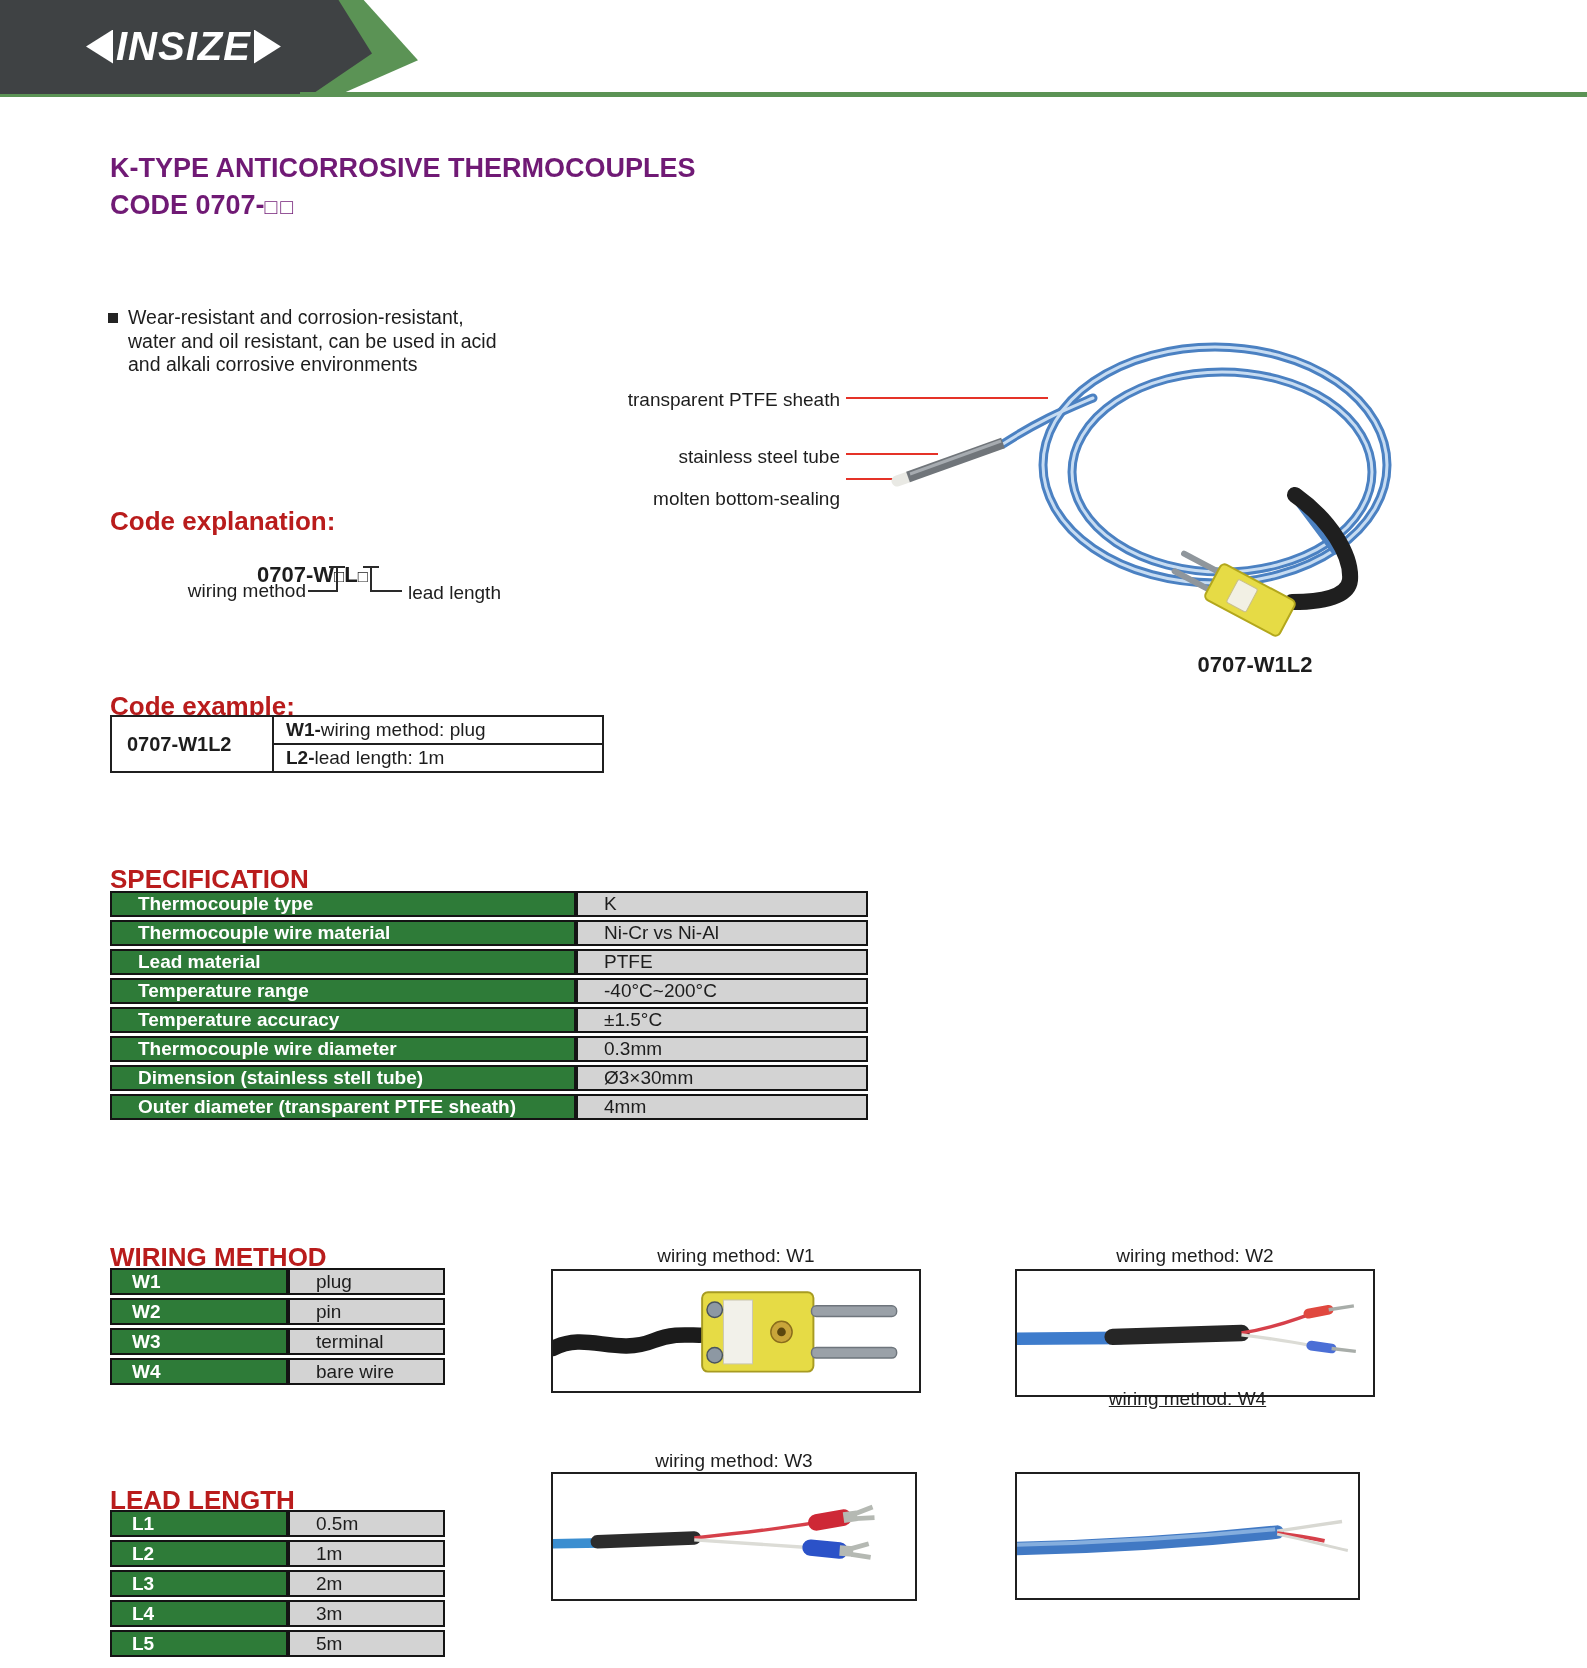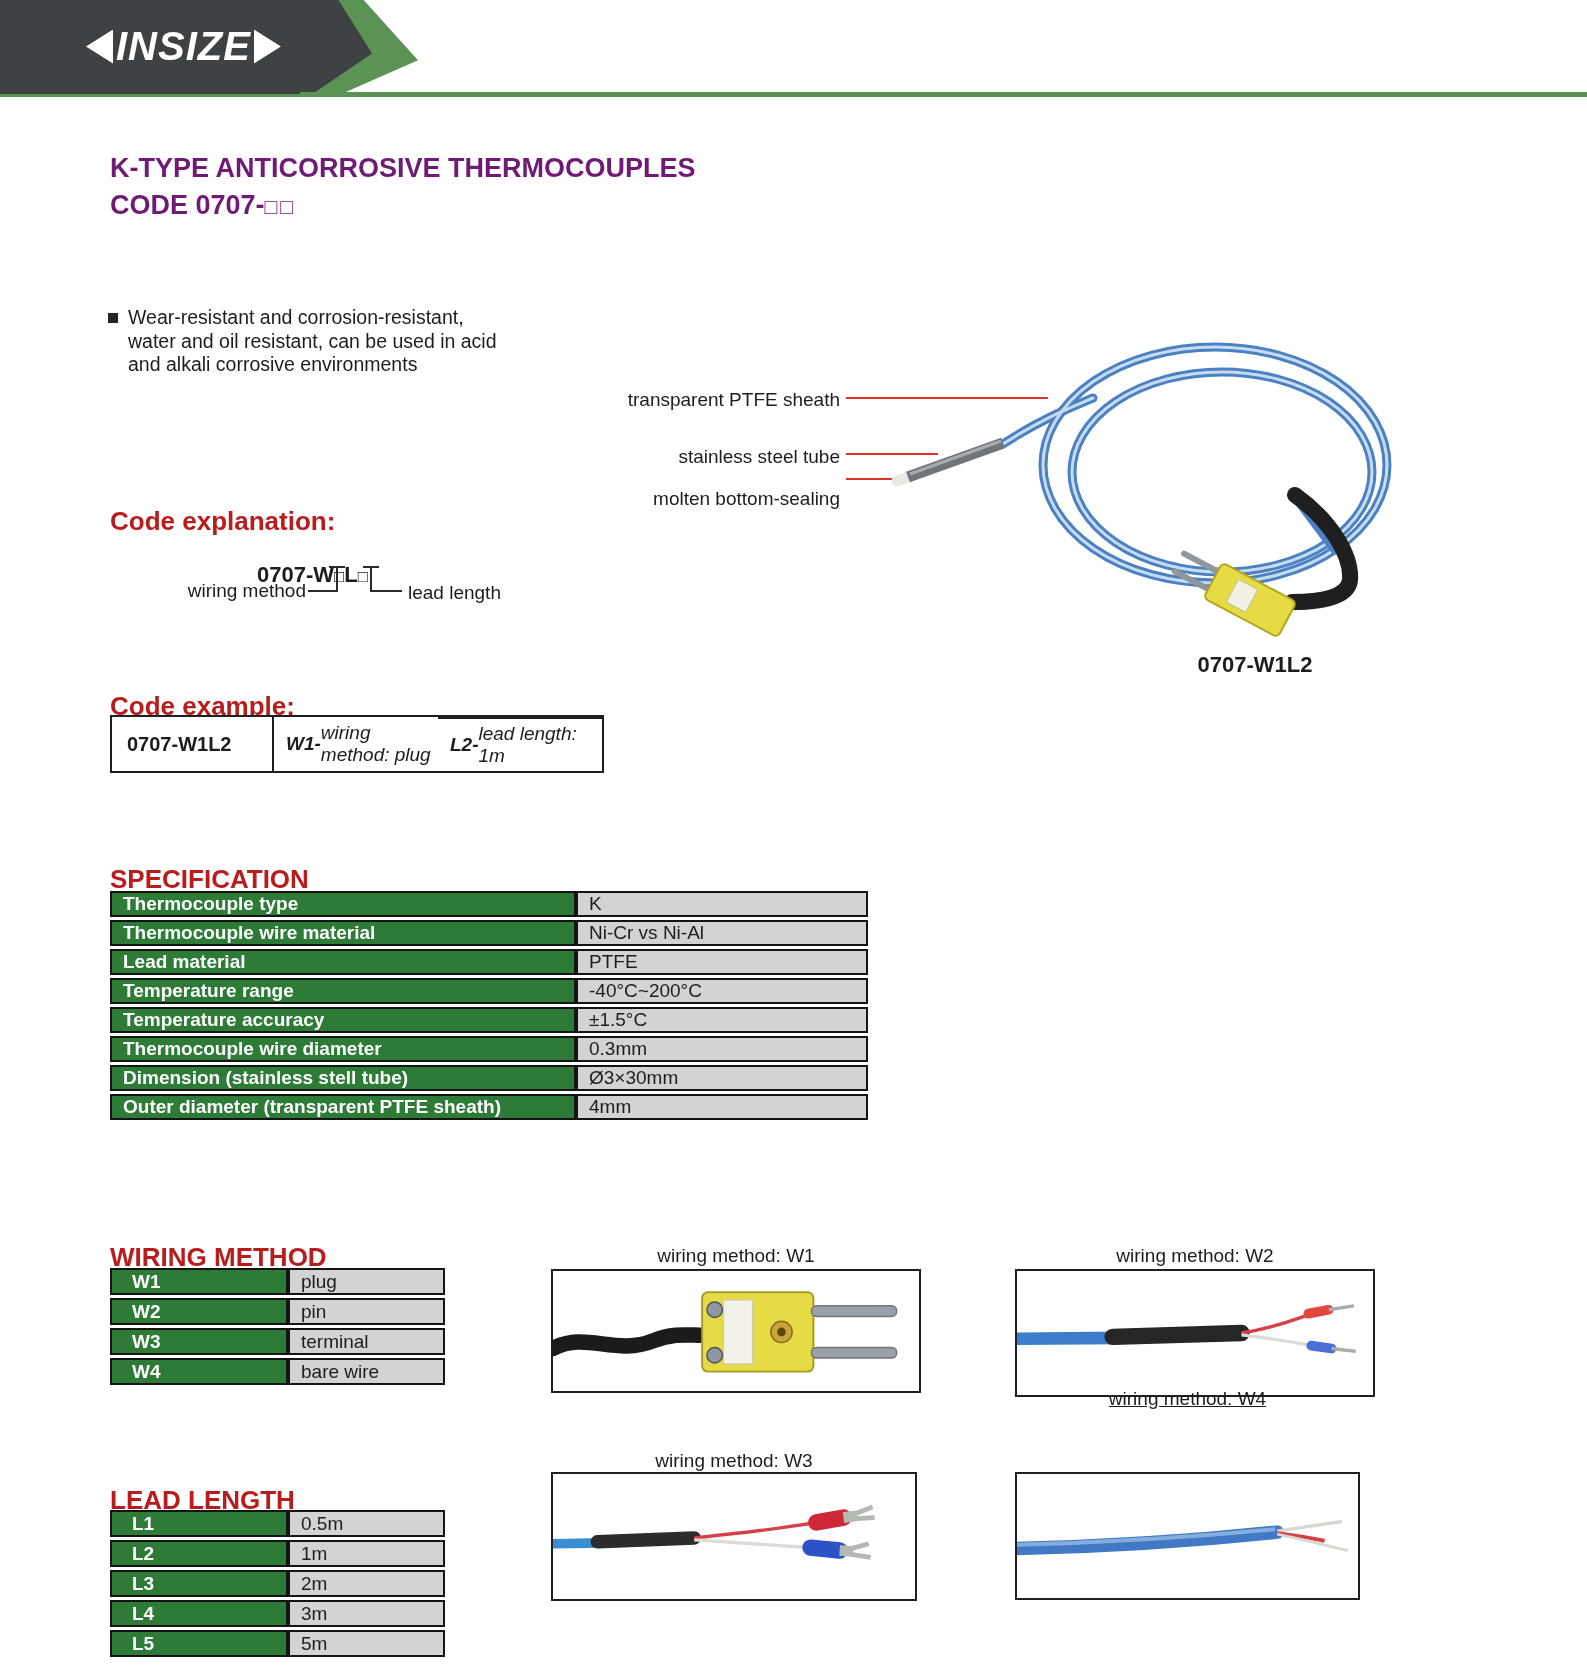--- a/index.html
+++ b/index.html
@@ -39,34 +39,34 @@
   .code-str{position:absolute;left:257px;top:538px;font-size:22px;font-weight:bold;margin-top:24px;}
   .codebox{font-size:17px;font-weight:normal;}
   .cline{position:absolute;background:#2a2a2a;}
   .exp-label{position:absolute;font-size:19px;}
 
   
   .ce-table{position:absolute;left:110px;top:715px;width:494px;height:58px;border:2px solid #1f1f1f;
     box-sizing:border-box;display:flex;background:#fff;}
   .ce-left{width:162px;border-right:2px solid #1f1f1f;display:flex;align-items:center;padding-left:15px;
     font-weight:bold;font-size:20px;box-sizing:border-box;}
-  .ce-right{flex:1;display:flex;flex-direction:row;font-style:italic;}
+  .ce-right{flex:1;display:flex;flex-direction:column;}
   .ce-row{flex:1;display:flex;align-items:center;padding-left:12px;font-size:19px;}
   .ce-row + .ce-row{border-top:2px solid #1f1f1f;}
   .bold{font-weight:bold;}
 
   
   .callout{position:absolute;left:540px;width:300px;text-align:right;font-size:19px;}
   .product-svg{position:absolute;left:840px;top:300px;width:560px;height:400px;}
   .caption{position:absolute;left:1150px;top:652px;width:210px;text-align:center;font-size:22px;font-weight:bold;}
 
   
   .dtable{position:absolute;}
   .drow{display:flex;margin-bottom:3px;}
-  .cell{box-sizing:border-box;display:flex;align-items:center;padding-left:11px;font-size:19px;height:26px;
+  .cell{box-sizing:border-box;display:flex;align-items:center;padding-left:26px;font-size:19px;height:26px;
     border:2px solid #141414;}
   .cell.g{background:#2e7b38;color:#fff;font-weight:bold;}
   .cell.y{background:#d3d3d3;color:#1d1d1d;}
   .spec .g{width:466px;}
   .spec .y{width:292px;}
   .small .g{width:178px;padding-left:20px;}
   .small .y{width:157px;}
   .small .cell{height:27px;}
 
   

